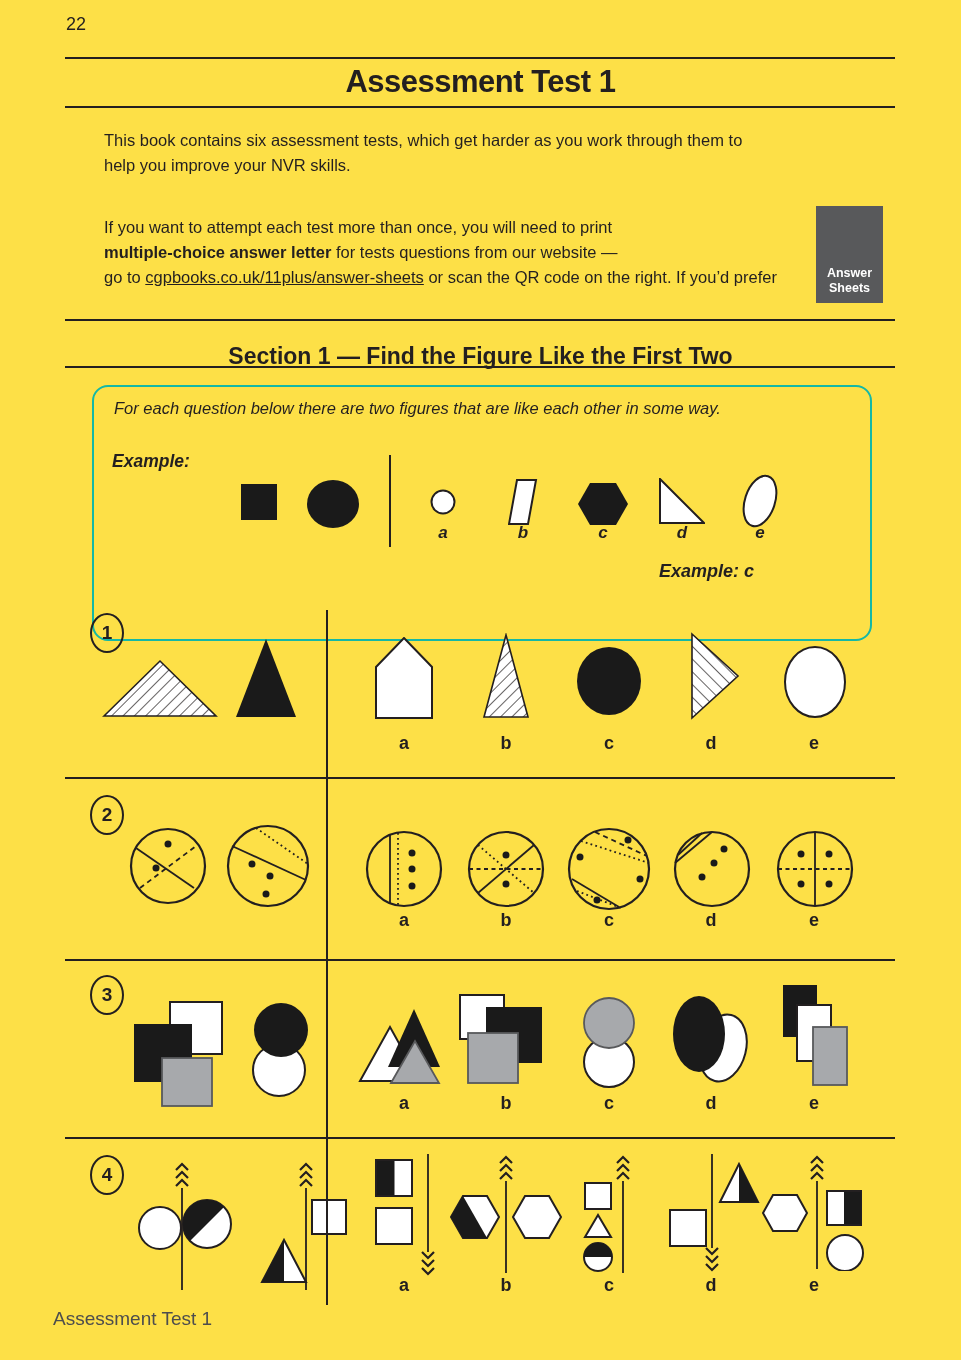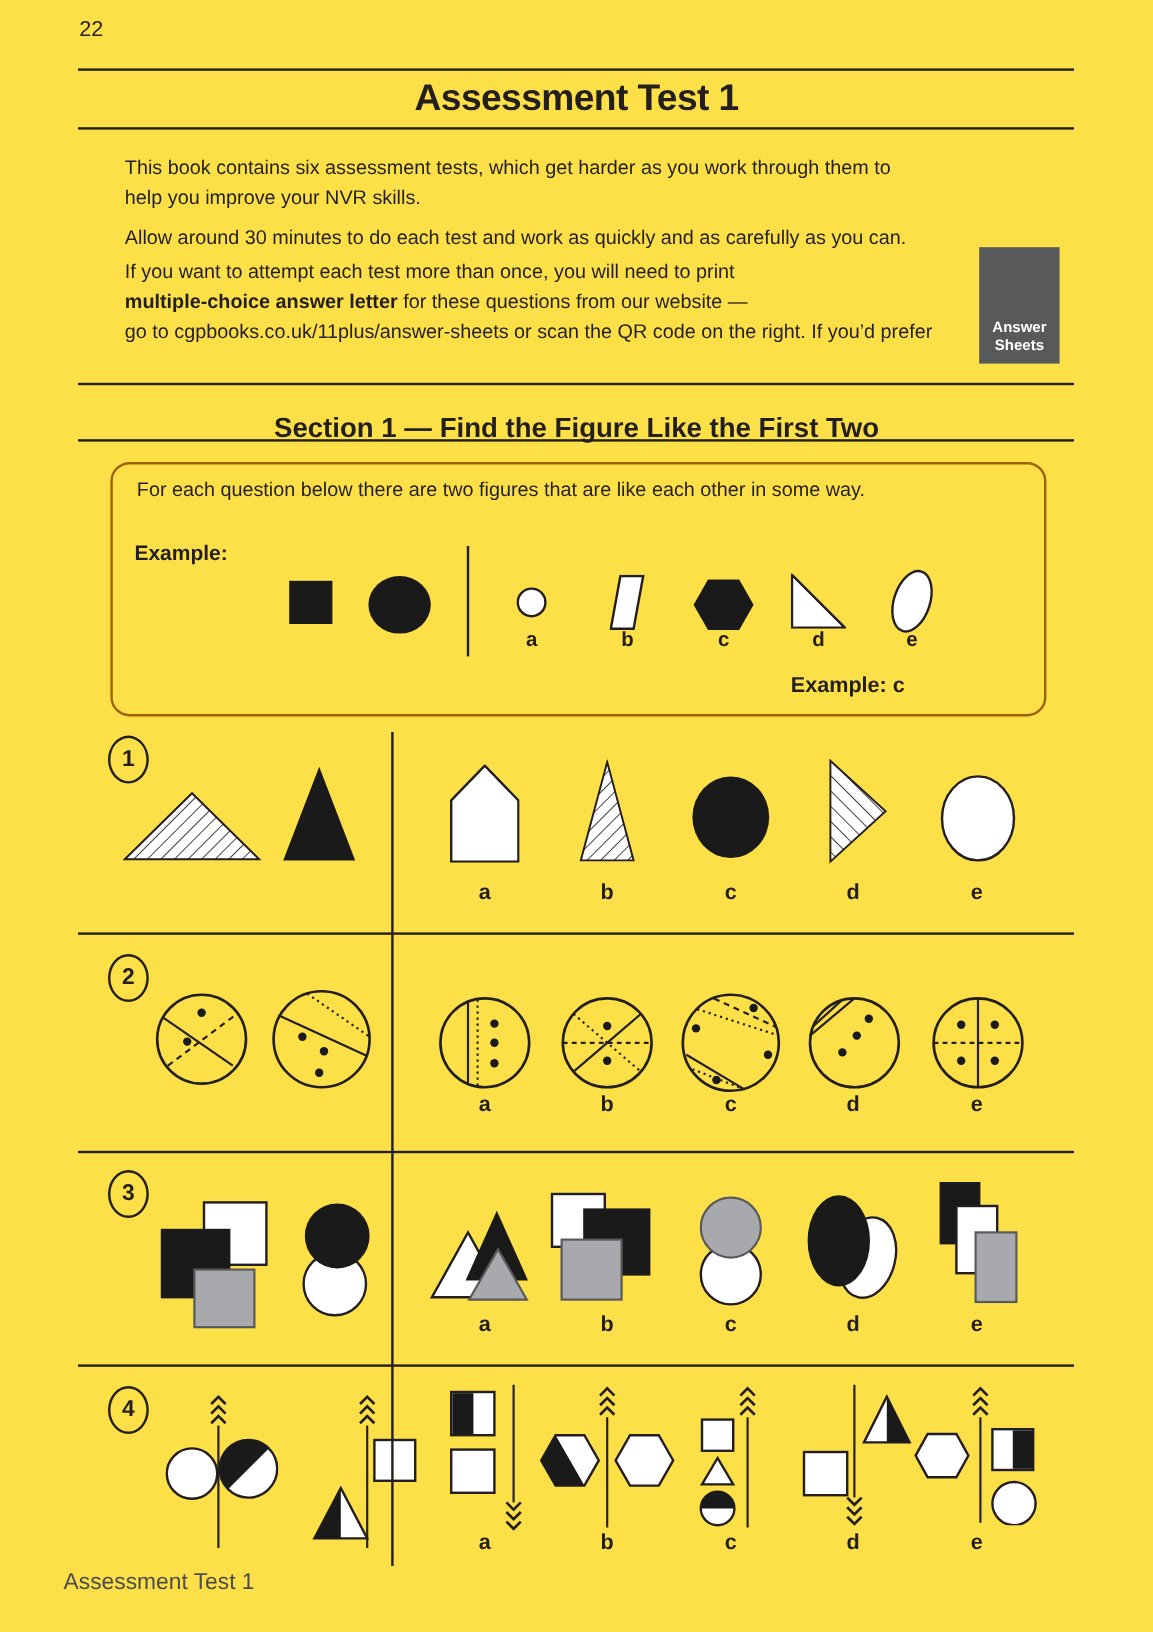--- a/index.html
+++ b/index.html
@@ -5,28 +5,28 @@
   html,body{margin:0;padding:0;background:#e8e8e8;}
   .page{position:relative;width:961px;height:1360px;background:#fde047;margin:0 auto;
         font-family:"Liberation Sans",sans-serif;color:#231f20;overflow:hidden;}
   .rule{position:absolute;left:65px;width:830px;height:2px;background:#231f20;}
   .vdiv{position:absolute;left:326px;width:2px;background:#231f20;}
   .pagenum{position:absolute;left:66px;top:14px;font-size:18px;}
   .title{position:absolute;left:0;top:64px;width:961px;text-align:center;
          font-size:31px;font-weight:bold;letter-spacing:-0.5px;}
   .body-txt{position:absolute;font-size:16.5px;line-height:25px;margin-left:36px;}
   .bold{font-weight:bold;}
-  .link{}
+  .link{text-decoration:underline;}
   .answer-box{position:absolute;left:816px;top:206px;width:67px;height:97px;background:#58595b;
               color:#ffffff;font-size:12.5px;font-weight:bold;text-align:center;line-height:1.2;
               display:flex;align-items:flex-end;justify-content:center;padding-bottom:7px;box-sizing:border-box;}
   .section-head{position:absolute;left:0;top:328px;width:961px;text-align:center;
                 font-size:23px;font-weight:bold;margin-top:15px;}
-  .exbox{position:absolute;left:92px;top:385px;width:780px;height:212px;
-         border:2px solid #a16207;border-radius:16px;box-sizing:border-box;}
+  .exbox{position:absolute;left:92px;top:385px;width:780px;height:256px;
+         border:2px solid #14b8a6;border-radius:16px;box-sizing:border-box;font-style:italic;}
   .ex-line{position:absolute;left:20px;font-size:16.5px;}
   .ex-label{position:absolute;left:18px;top:64px;font-size:17.5px;font-weight:bold;}
   .ex-div{position:absolute;left:295px;top:68px;width:2px;height:92px;background:#231f20;}
   .letter{position:absolute;width:40px;text-align:center;font-weight:bold;font-size:18px;}
   .exletter{position:absolute;width:30px;text-align:center;font-weight:bold;font-size:17px;top:136px;}
   .ex-answer{position:absolute;left:470px;top:174px;width:190px;text-align:right;
              font-weight:bold;font-size:18px;}
   .qnum{position:absolute;left:90px;width:34px;height:40px;border:2px solid #231f20;border-radius:50%;
         display:flex;align-items:center;justify-content:center;font-weight:bold;font-size:19px;box-sizing:border-box;}
   .fig{position:absolute;line-height:0;}
@@ -61,25 +61,24 @@
 
   <div class="rule" style="top:57px"></div>
   <div class="title">Assessment Test 1</div>
   <div class="rule" style="top:106px"></div>
 
   <div class="body-txt" style="left:68px;top:128px;width:720px">
     <div>This book contains six assessment tests, which get harder as you work through them to</div>
     <div>help you improve your NVR skills.</div>
   </div>
 
-  <div class="body-txt" style="left:68px;top:186px;width:800px">Allow around 30 minutes to do each test and work as quickly and as carefully as you can.</div>
 
   <div class="body-txt" style="left:68px;top:215px;width:745px">
     <div>If you want to attempt each test more than once, you will need to print</div>
-    <div><span class="bold">multiple-choice answer letter</span><span> for these questions from our website —</span></div>
+    <div><span class="bold">multiple-choice answer letter</span><span> for tests questions from our website —</span></div>
     <div><span>go to </span><span class="link">cgpbooks.co.uk/11plus/answer-sheets</span><span> or scan the QR code on the right.  If you’d prefer</span></div>
   </div>
 
   <div class="answer-box">
     <span>Answer Sheets</span>
   </div>
 
   <div class="rule" style="top:319px"></div>
   <div class="section-head">Section 1 — Find the Figure Like the First Two</div>
   <div class="rule" style="top:366px"></div>

